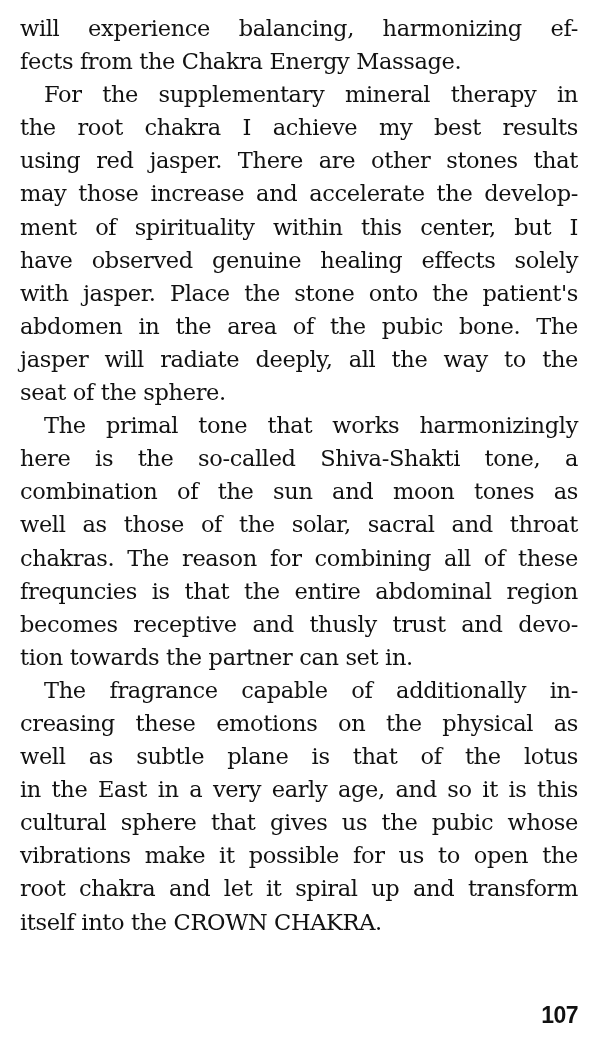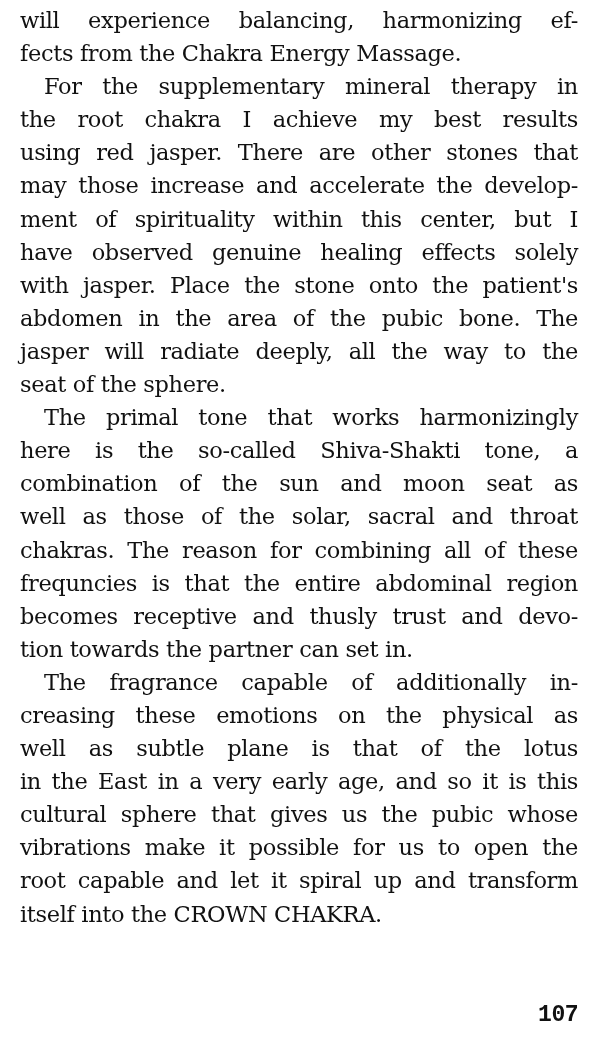--- a/index.html
+++ b/index.html
@@ -11,21 +11,21 @@
       width: 600px;
       height: 1043px;
       position: relative;
       overflow: hidden;
       font-family: "DejaVu Serif", "Liberation Serif", serif;
       color: #111111;
     }
     .page {
       position: absolute;
       left: 20px;
-      top: 4px;
+      top: 12px;
       width: 558px;
     }
     .line {
       display: block;
       height: 33.1px;
       line-height: 33.1px;
       font-size: 22.5px;
       white-space: nowrap;
       text-align: justify;
       text-align-last: justify;
@@ -36,21 +36,21 @@
     }
     .line.indent {
       padding-left: 24px;
     }
     .page-number {
       position: absolute;
       right: 22px;
       top: 1002px;
       font-size: 23px;
       font-weight: bold;
-      font-family: Liberation Mono, monospace;
+      font-family: Liberation Sans, sans-serif;
       letter-spacing: -0.5px;
     }
   </style>
 </head>
 <body>
 
 <div class="page">
 
   <div>
     <span class="line">will experience balancing, harmonizing ef-</span>
@@ -66,33 +66,33 @@
     <span class="line">have observed genuine healing effects solely</span>
     <span class="line">with jasper. Place the stone onto the patient's</span>
     <span class="line">abdomen in the area of the pubic bone. The</span>
     <span class="line">jasper will radiate deeply, all the way to the</span>
     <span class="line last">seat of the sphere.</span>
   </div>
 
   <div>
     <span class="line indent">The primal tone that works harmonizingly</span>
     <span class="line">here is the so-called Shiva-Shakti tone, a</span>
-    <span class="line">combination of the sun and moon seat as</span>
+    <span class="line">combination of the sun and moon tones as</span>
     <span class="line">well as those of the solar, sacral and throat</span>
     <span class="line">chakras. The reason for combining all of these</span>
     <span class="line">frequncies is that the entire abdominal region</span>
     <span class="line">becomes receptive and thusly trust and devo-</span>
     <span class="line last">tion towards the partner can set in.</span>
   </div>
 
   <div>
     <span class="line indent">The fragrance capable of additionally in-</span>
     <span class="line">creasing these emotions on the physical as</span>
     <span class="line">well as subtle plane is that of the lotus</span>
     <span class="line">in the East in a very early age, and so it is this</span>
     <span class="line">cultural sphere that gives us the pubic whose</span>
     <span class="line">vibrations make it possible for us to open the</span>
-    <span class="line">root capable and let it spiral up and transform</span>
+    <span class="line">root chakra and let it spiral up and transform</span>
     <span class="line last">itself into the CROWN CHAKRA.</span>
   </div>
 </div>
 
 <div class="page-number">107</div>
 
 </body></html>

